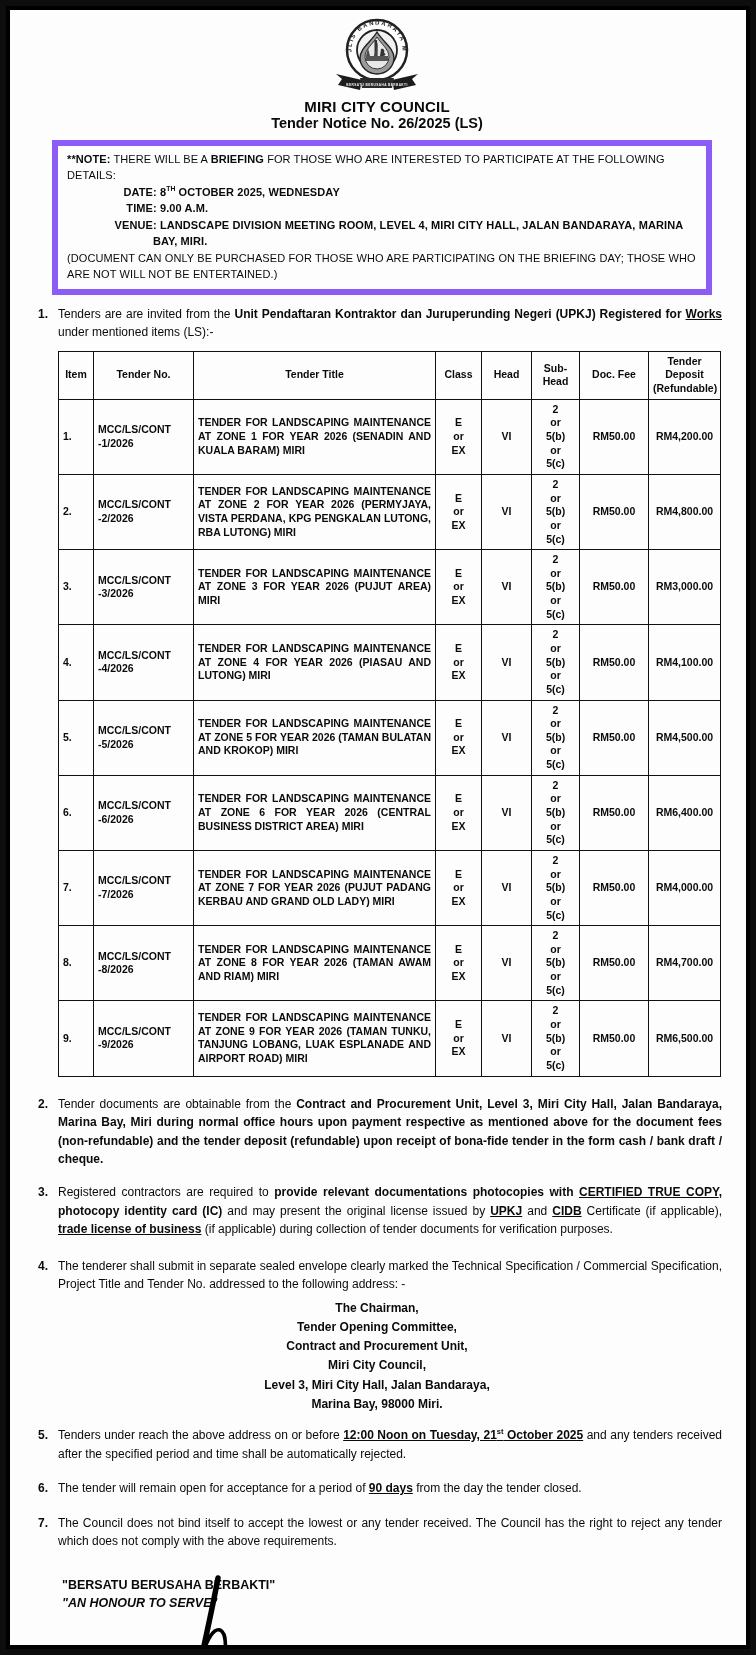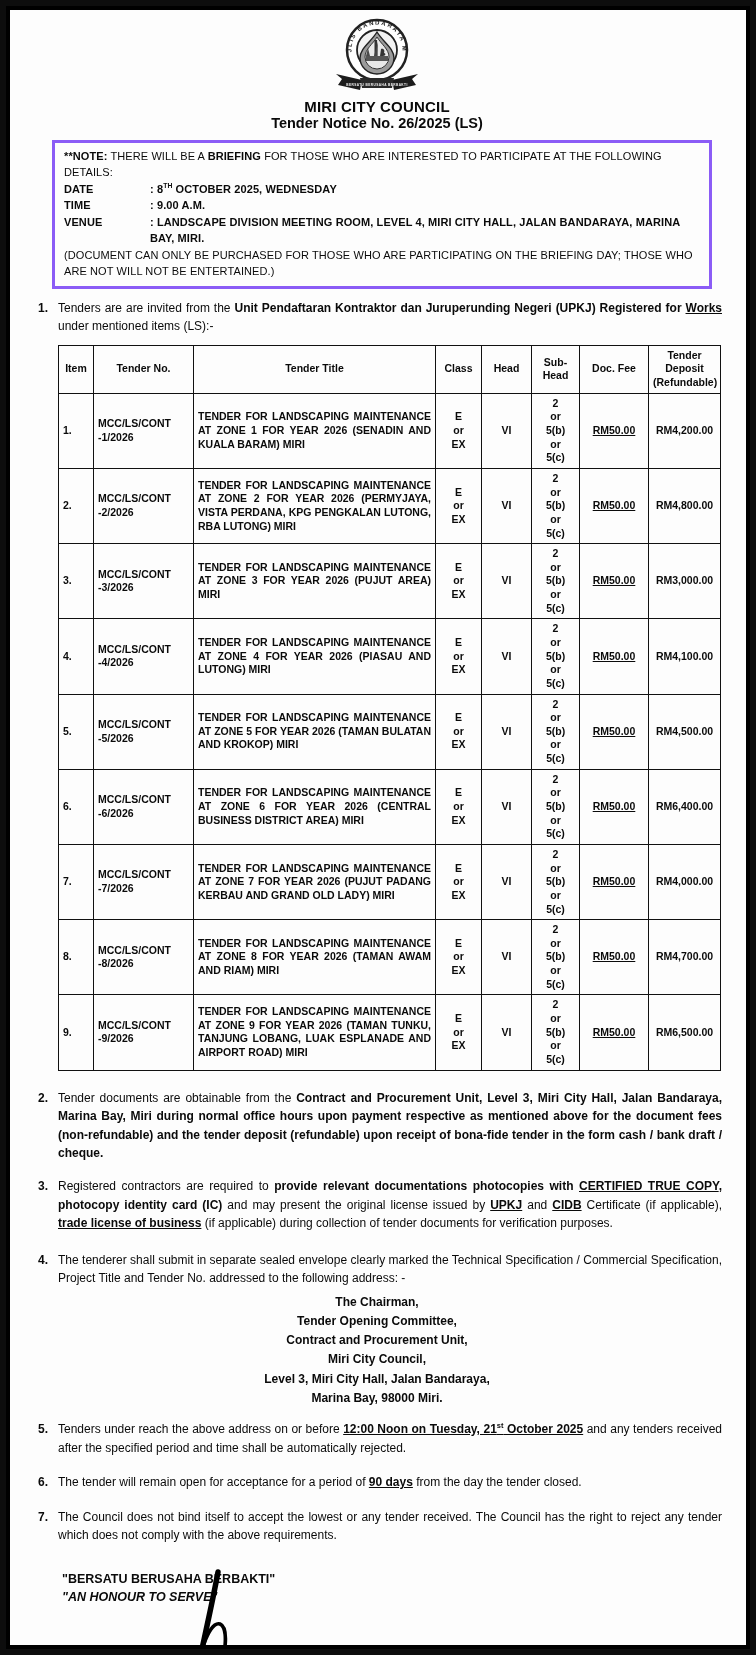--- a/index.html
+++ b/index.html
@@ -16,27 +16,27 @@
     border:4px solid #000;
     overflow:hidden;
     padding:4px 24px 10px 22px;
   }
   
   .crest-wrap { text-align:center; margin-top:2px; }
   .doc-title { text-align:center; font-weight:bold; font-size:15px; line-height:1.15; letter-spacing:.2px; }
   .doc-subtitle { text-align:center; font-weight:bold; font-size:14.5px; line-height:1.2; }
   
   .note-box {
-    border:3px solid #8b5cf6; margin:7px 10px 0 20px;
+    border:6px solid #8b5cf6; margin:7px 10px 0 20px;
     padding:5px 9px 6px 9px;
     font-size:11px; line-height:1.5; letter-spacing:.1px;
   }
   .note-box b { font-weight:bold; }
   .kv { display:flex; font-weight:bold; }
-  .kv .k { width:86px; flex:none; }
+  .kv .k { width:86px; flex:none;text-align:right; }
   .kv .v { flex:1; }
   sup.sp { font-size:.62em; vertical-align:super; line-height:0; }
   
   .np { display:flex; font-size:12px; line-height:1.55; margin:14px 0 0 6px; }
   .np .num { width:20px; flex:none; font-weight:bold; }
   .np .txt { flex:1; text-align:justify; }
   .b { font-weight:bold; }
   .u { text-decoration:underline;font-weight:bold; }
   .bu { font-weight:bold; text-decoration:underline; }
   
@@ -50,21 +50,21 @@
     padding:3px 4px;
     vertical-align:middle;
     white-space:pre-line;
     line-height:1.3;
   }
   table.tender th { text-align:center; height:44px; }
   td.c-item { text-align:left; padding-left:7px; }
   td.c-no { text-align:left; }
   td.c-title { text-align:justify; text-align-last:left; padding:5px 6px;margin-left:6px; }
   td.c-mid { text-align:center; }
-  td.c-fee { text-align:center;text-decoration:underline; }
+  td.c-fee { text-align:center; }
   td.c-dep { text-align:center; }
   
   .address { text-align:center; font-weight:bold; font-size:12px; line-height:1.6; margin-top:5px; }
   
   .motto { margin:26px 0 0 30px; font-size:12.5px; font-weight:bold; line-height:1.4; }
   .motto .it { font-style:italic; }
   .sig-block { position:relative; margin:8px 0 0 30px; height:150px; }
   .sig-swash { position:absolute; left:70px; top:-46px; }
 </style>
 </head>

